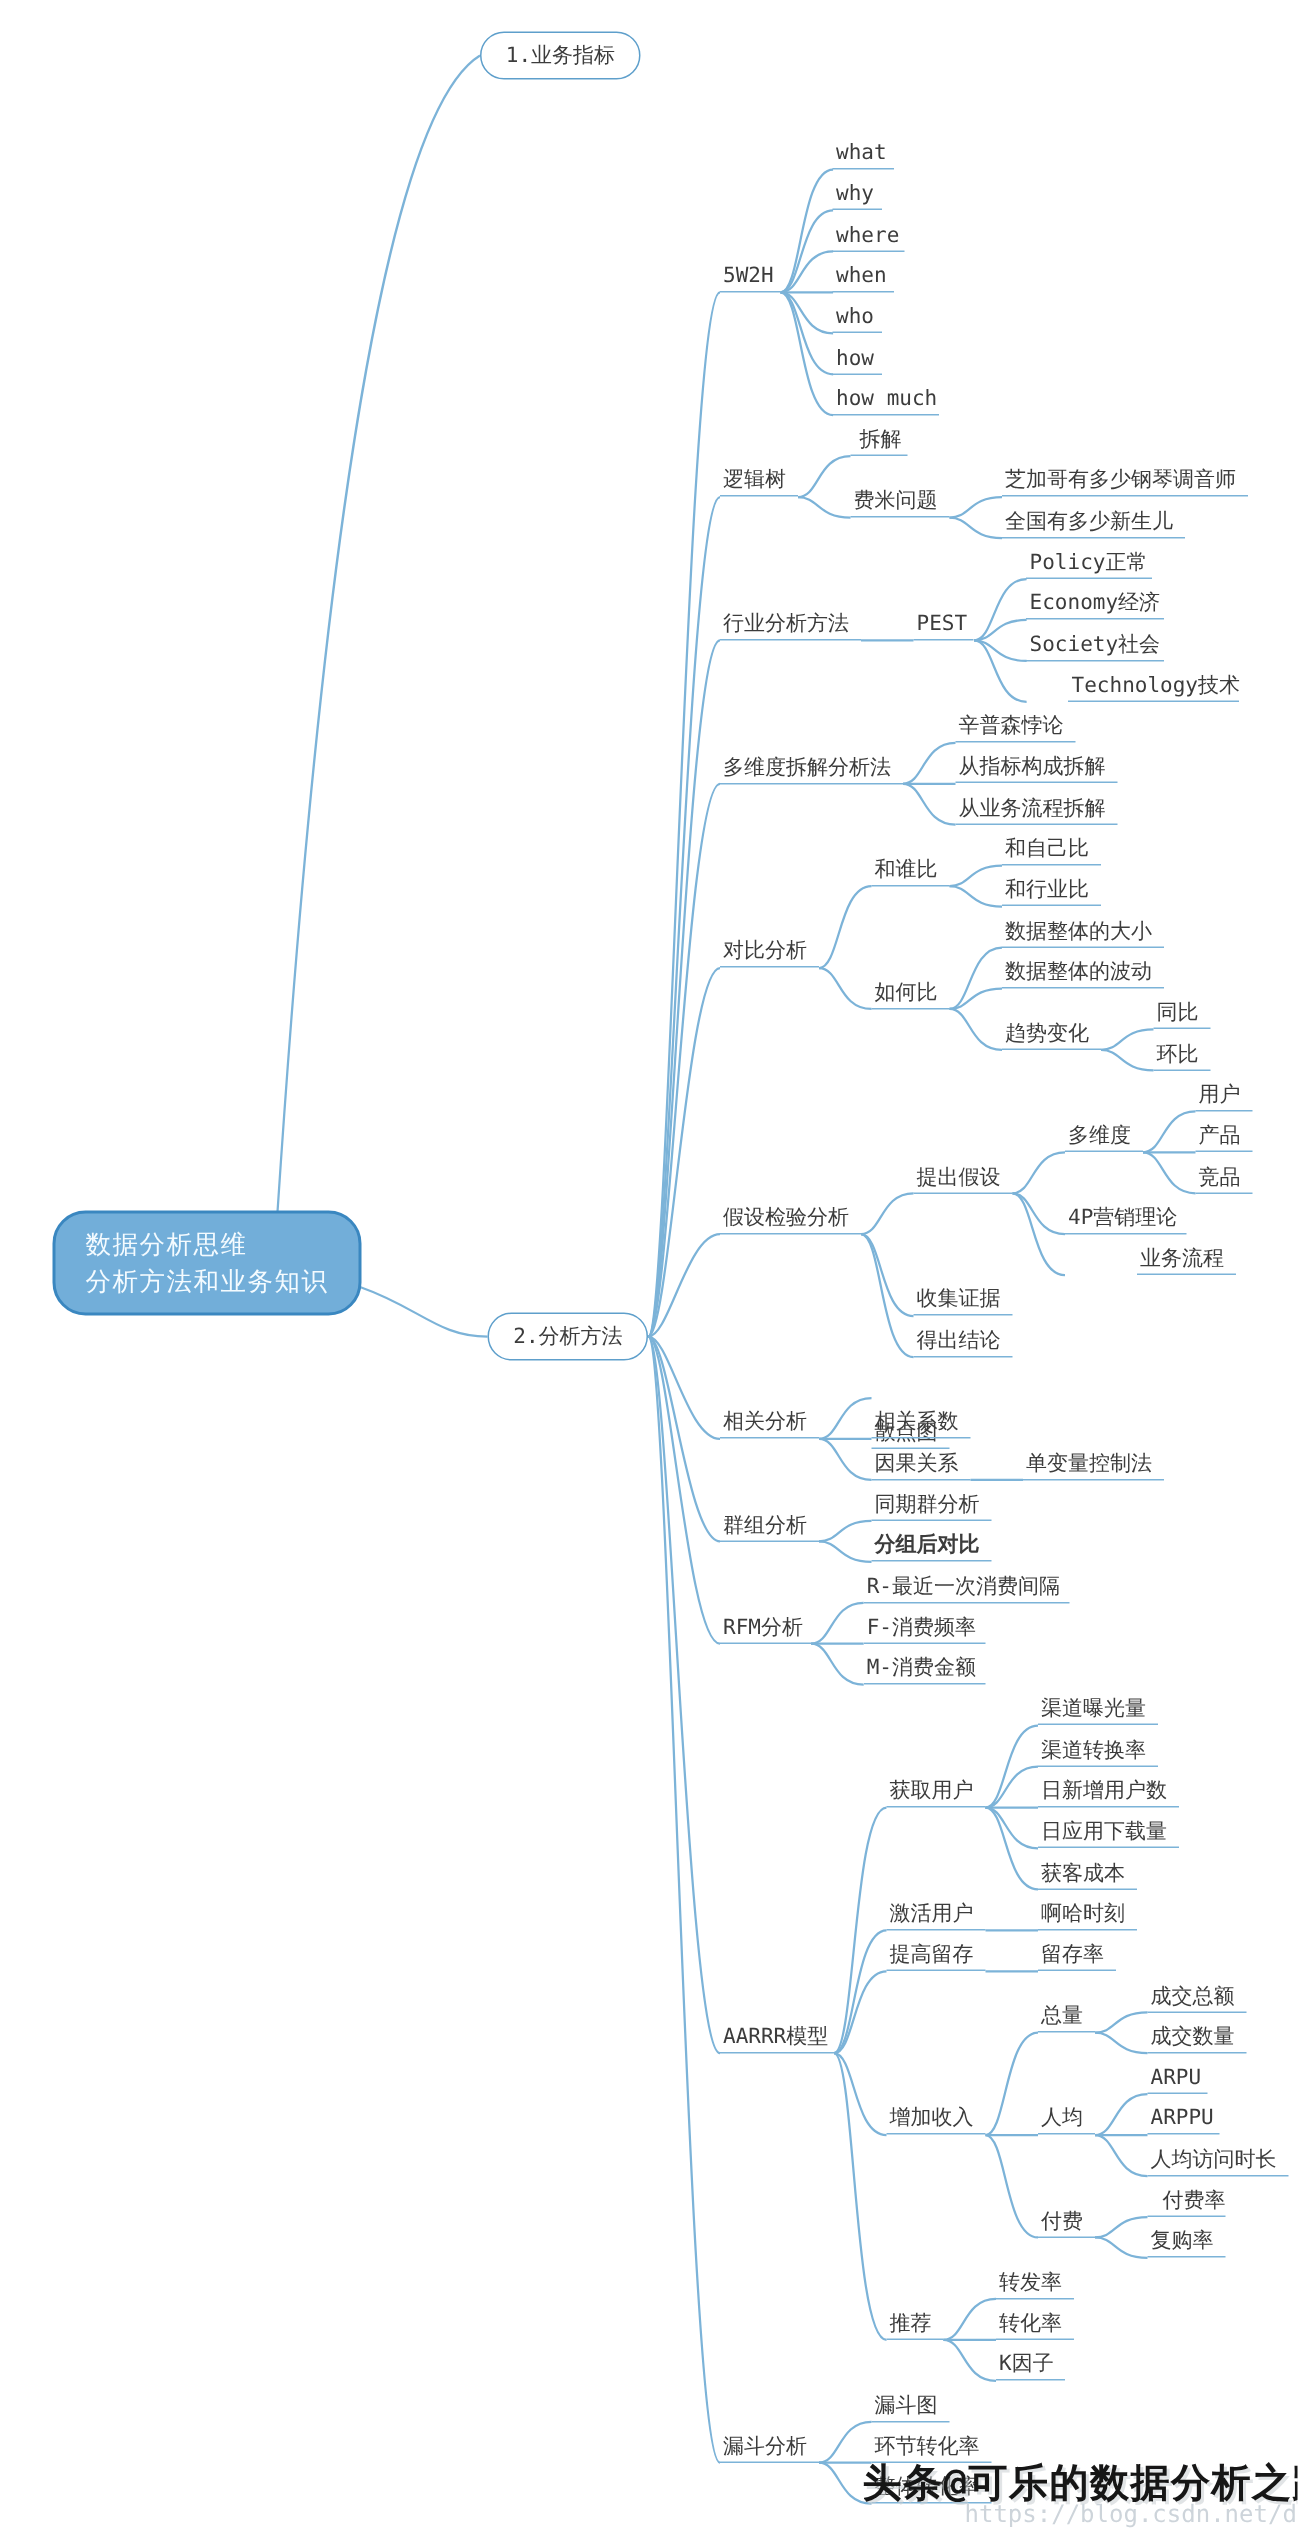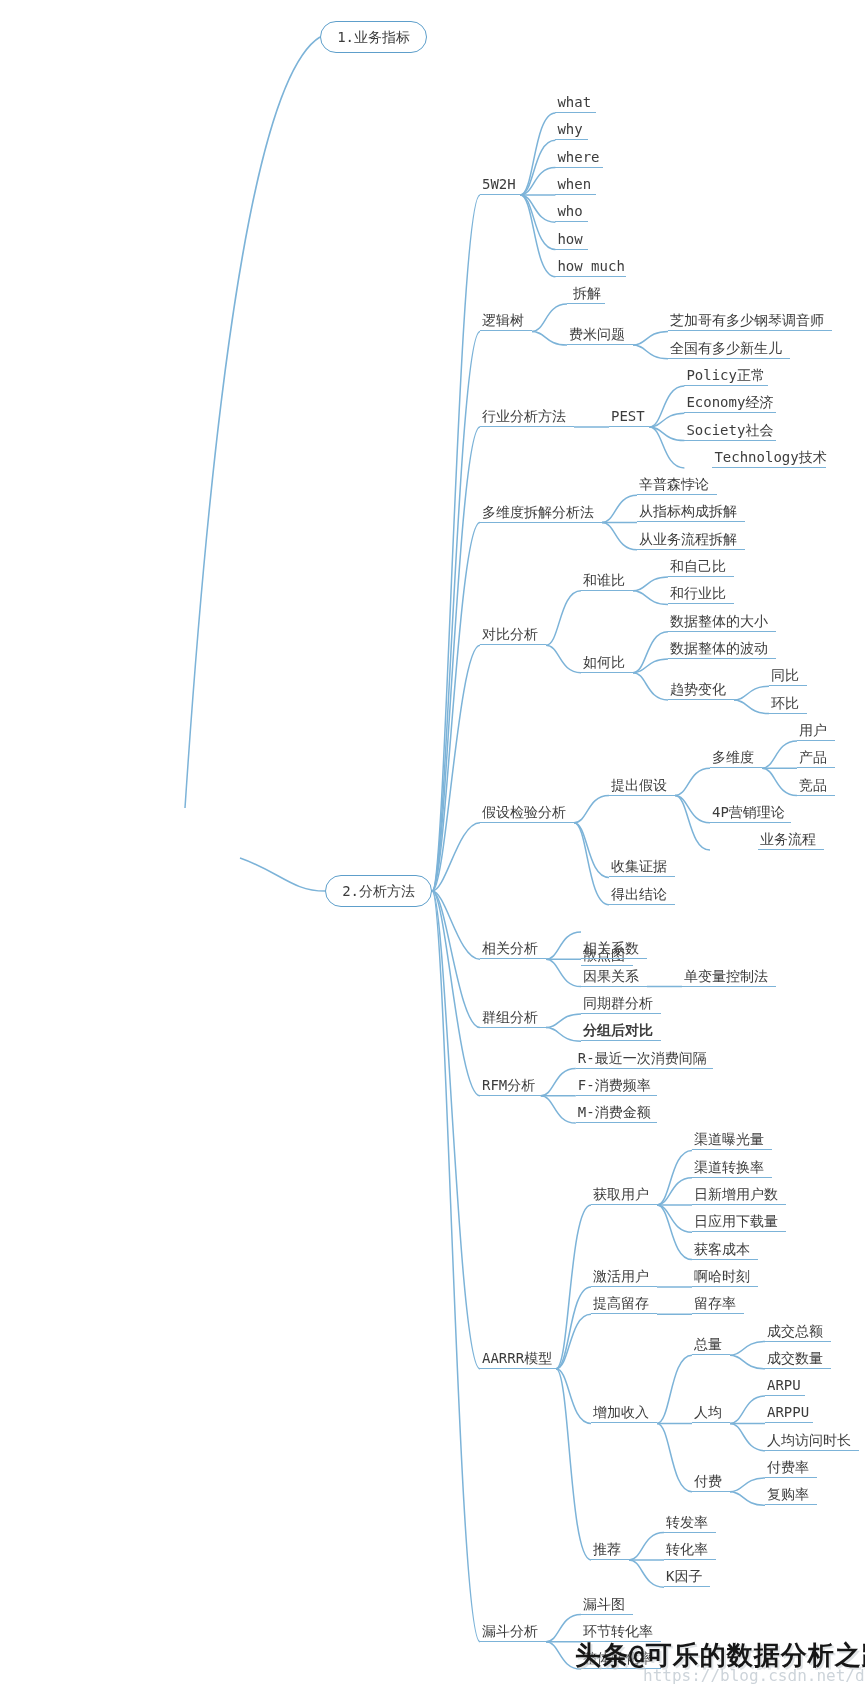--- a/index.html
+++ b/index.html
@@ -111,20 +111,24 @@
       <path d="M 629 1559.9 C 643 1559.9, 642 1559.9, 664 1559.9" fill="none" stroke="#7cb3d8" stroke-width="1.5"></path>
       <path d="M 629 1559.9 C 643 1559.9, 642 1587.2, 664 1587.2" fill="none" stroke="#7cb3d8" stroke-width="1.5"></path>
       <path d="M 432.2 891.0500000000001 C 446.2 891.0500000000001, 458 1641.8000000000002, 480 1641.8000000000002" fill="none" stroke="#7cb3d8" stroke-width="1.5"></path>
       <path d="M 546 1641.8000000000002 C 560 1641.8000000000002, 559 1614.5, 581 1614.5" fill="none" stroke="#7cb3d8" stroke-width="1.5"></path>
       <path d="M 546 1641.8000000000002 C 560 1641.8000000000002, 559 1641.8, 581 1641.8" fill="none" stroke="#7cb3d8" stroke-width="1.5"></path>
       <path d="M 546 1641.8000000000002 C 560 1641.8000000000002, 559 1669.1000000000001, 581 1669.1000000000001" fill="none" stroke="#7cb3d8" stroke-width="1.5"></path>
       <path d="M 185 808 C 210 430, 250 80, 320 37" fill="none" stroke="#7cb3d8" stroke-width="1.5"></path>
       <path d="M 240 858 C 280 872, 292 891.0500000000001, 325 891.0500000000001" fill="none" stroke="#7cb3d8" stroke-width="1.5"></path>
     </svg>
 
+  <div class="root-topic">
+    <div>数据分析思维</div>
+    <div>分析方法和业务知识</div>
+  </div>
 
   <div id="nodes">
       <div class="pill" style="left: 320px; top: 21px; width: 107.2px;">1.业务指标</div>
       <div class="pill" style="left: 325px; top: 875.05px; width: 107.2px;">2.分析方法</div>
       <div class="node" style="left: 480px; top: 174.9px; width: 40.4px;">5W2H</div>
       <div class="node" style="left: 555.4px; top: 93px; width: 40.4px;">what</div>
       <div class="node" style="left: 555.4px; top: 120.3px; width: 32.8px;">why</div>
       <div class="node" style="left: 555.4px; top: 147.6px; width: 48px;">where</div>
       <div class="node" style="left: 555.4px; top: 174.9px; width: 40.4px;">when</div>
       <div class="node" style="left: 555.4px; top: 202.2px; width: 32.8px;">who</div>
@@ -190,21 +194,21 @@
       <div class="node" style="left: 692px; top: 1294.2px; width: 52px;">留存率</div>
       <div class="node" style="left: 591px; top: 1403.4px; width: 66px;">增加收入</div>
       <div class="node" style="left: 692px; top: 1335.15px; width: 38px;">总量</div>
       <div class="node" style="left: 765px; top: 1321.5px; width: 66px;">成交总额</div>
       <div class="node" style="left: 765px; top: 1348.8px; width: 66px;">成交数量</div>
       <div class="node" style="left: 692px; top: 1403.4px; width: 38px;">人均</div>
       <div class="node" style="left: 765px; top: 1376.1px; width: 40.4px;">ARPU</div>
       <div class="node" style="left: 765px; top: 1403.4px; width: 48px;">ARPPU</div>
       <div class="node" style="left: 765px; top: 1430.7px; width: 94px;">人均访问时长</div>
       <div class="node" style="left: 692px; top: 1471.65px; width: 38px;">付费</div>
-      <div class="node" style="left: 765px; top: 1458px; width: 52px;">付费率</div>
+      <div class="node" style="left: 765px; top: 1458px; width: 52px; text-align: right;">付费率</div>
       <div class="node" style="left: 765px; top: 1485.3px; width: 52px;">复购率</div>
       <div class="node" style="left: 591px; top: 1539.9px; width: 38px;">推荐</div>
       <div class="node" style="left: 664px; top: 1512.6px; width: 52px;">转发率</div>
       <div class="node" style="left: 664px; top: 1539.9px; width: 52px;">转化率</div>
       <div class="node" style="left: 664px; top: 1567.2px; width: 45.6px;">K因子</div>
       <div class="node" style="left: 480px; top: 1621.8px; width: 66px;">漏斗分析</div>
       <div class="node" style="left: 581px; top: 1594.5px; width: 52px;">漏斗图</div>
       <div class="node" style="left: 581px; top: 1621.8px; width: 80px;">环节转化率</div>
       <div class="node" style="left: 581px; top: 1649.1px; width: 80px;">整体转化率</div>
     </div>

